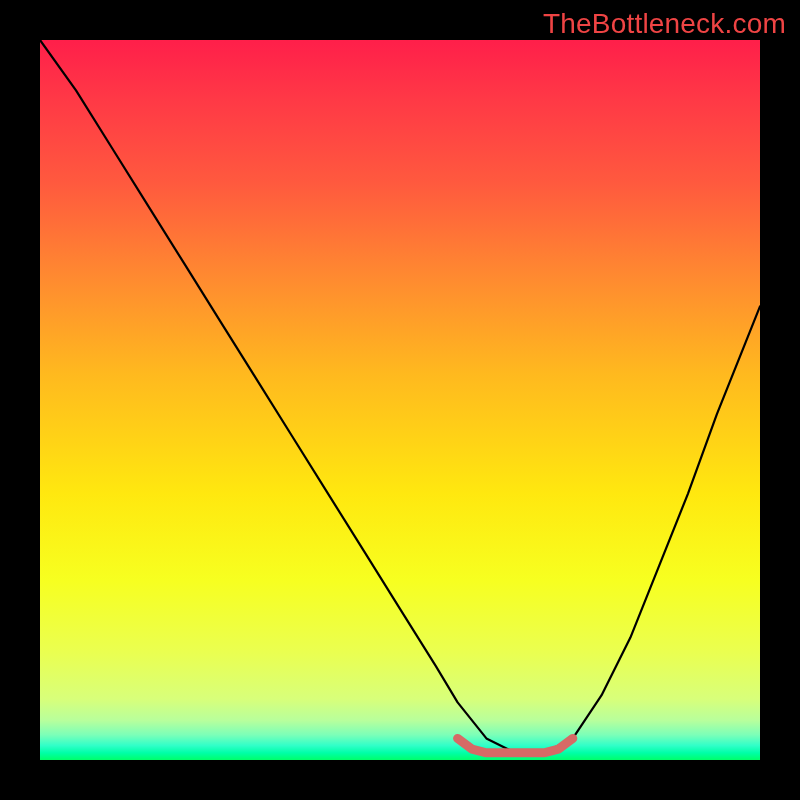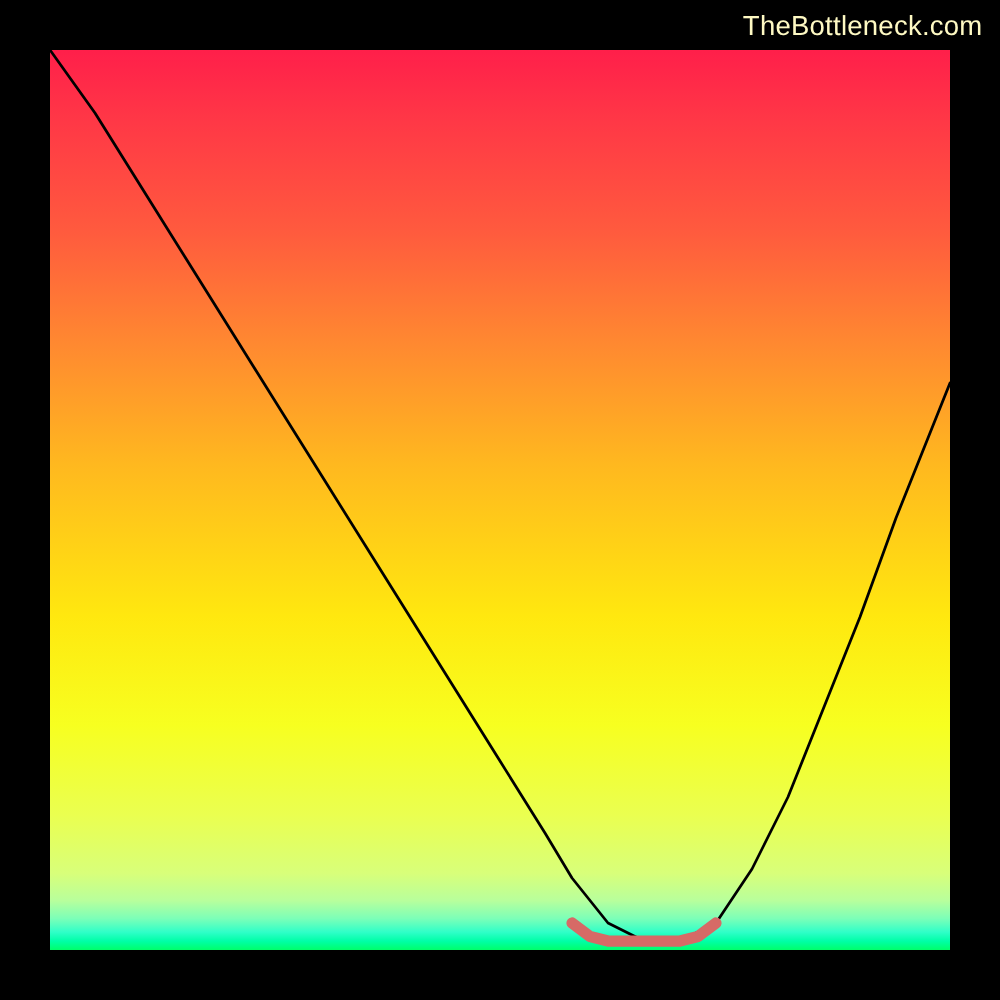--- a/index.html
+++ b/index.html
@@ -43,22 +43,22 @@
     position: absolute;
     left: 0; top: 0;
     width: 100%;
     height: 100%;
   }
   .watermark {
     position: absolute;
     top: 8px;
     right: 14px;
     font-family: Arial, Helvetica, sans-serif;
-    font-size: 22px;
-    color: #fef9c3;
+    font-size: 28px;
+    color: #ef4444;
     letter-spacing: 0.2px;
   }
 </style>
 </head>
 <body>
 
 <div class="frame">
   <div class="plot-area">
     <svg id="chart-svg" viewBox="0 0 720 720" preserveAspectRatio="none">
         <path d="M0.00 0.00 L36.00 50.40 L72.00 108.00 L108.00 165.60 L144.00 223.20 L180.00 280.80 L216.00 338.40 L252.00 396.00 L288.00 453.60 L324.00 511.20 L360.00 568.80 L396.00 626.40 L417.60 662.40 L446.40 698.40 L475.20 712.80 L504.00 712.80 L532.80 698.40 L561.60 655.20 L590.40 597.60 L619.20 525.60 L648.00 453.60 L676.80 374.40 L705.60 302.40 L720.00 266.40" fill="none" stroke="#000000" stroke-width="2.2" stroke-linecap="round" stroke-linejoin="round"></path>

